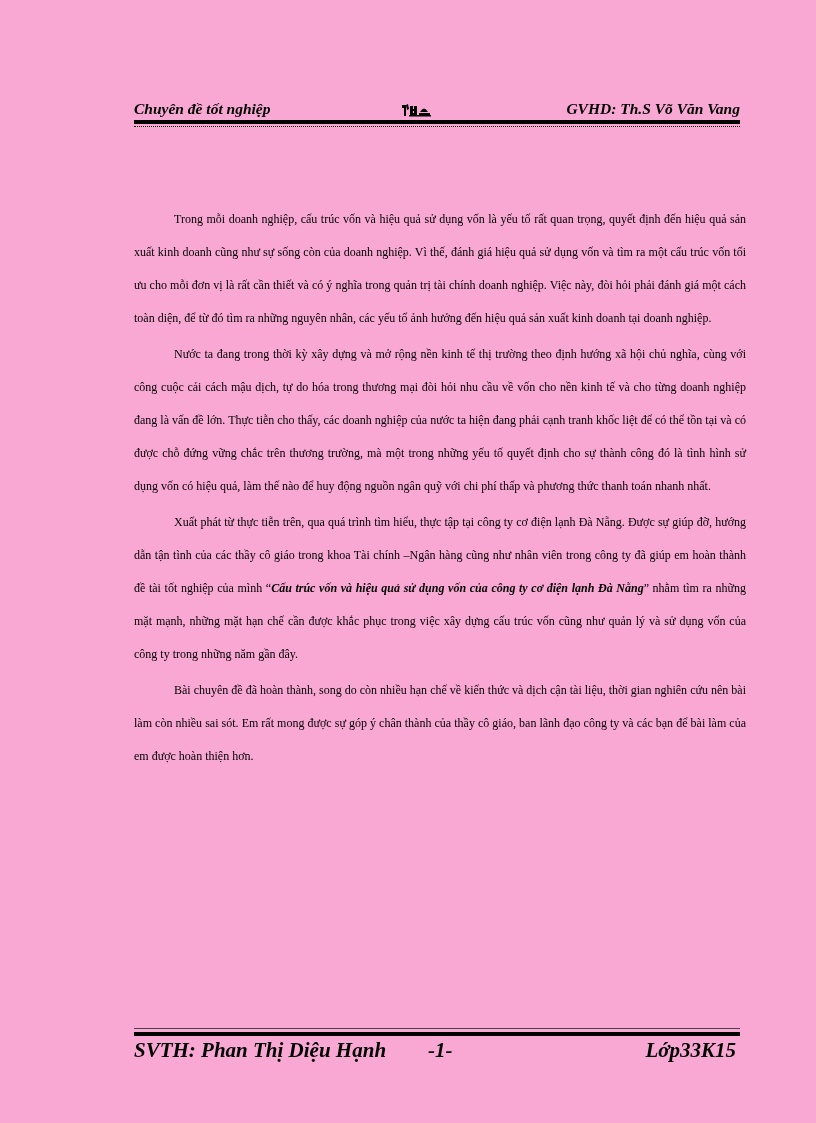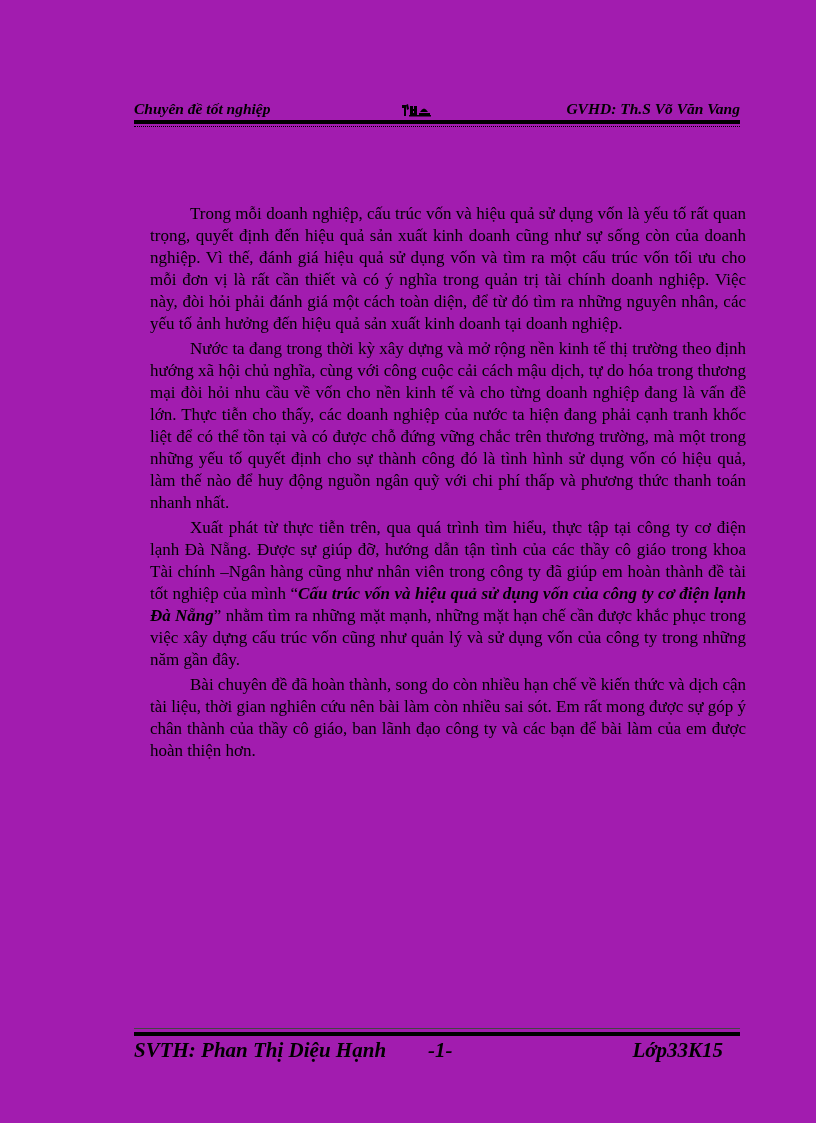--- a/index.html
+++ b/index.html
@@ -13,21 +13,21 @@
       position: relative;
       overflow: hidden;
       font-family: "Liberation Serif", "DejaVu Serif", serif;
       color: #000;
     }
     .page {
       position: absolute;
       left: 0; top: 0;
       width: 816px;
       height: 1123px;
-      background: #a21caf;
+      background: #f9a8d4;
     }
     
     .header {
       position: absolute;
       left: 134px;
       top: 99px;
       width: 606px;
       height: 20px;
     }
     .header .left, .header .right, .header .center {
@@ -83,23 +83,23 @@
       letter-spacing: 0.2px;
     }
     
     .body {
       position: absolute;
       left: 134px;
       top: 203px;
       width: 612px;
     }
     .para {
-      margin: 0 0 3px 16px;
-      font-size: 17px;
-      line-height: 22px;
+      margin: 0 0 3px 0;
+      font-size: 12px;
+      line-height: 33px;
       text-align: justify;
       text-indent: 40px;
     }
     .para .em-title {
       font-weight: bold;
       font-style: italic;
     }
     
     .footer-rule {
       position: absolute;
@@ -128,21 +128,21 @@
       position: absolute;
       top: 0;
       font-style: italic;
       font-weight: bold;
       font-size: 21px;
       line-height: 20px;
       white-space: nowrap;
     }
     .footer .left { left: 0; }
     .footer .center { left: 294px; }
-    .footer .right { right: 17px; font-style: italic; }
+    .footer .right { right: 4px; font-style: italic; }
   </style>
 </head>
 <body>
 
 <div class="page">
 
   <div class="header">
     <span class="left">Chuyên  đề tốt nghiệp</span>
     <span class="center">
       <svg class="header-logo" viewBox="0 0 34 14" width="34" height="14">

